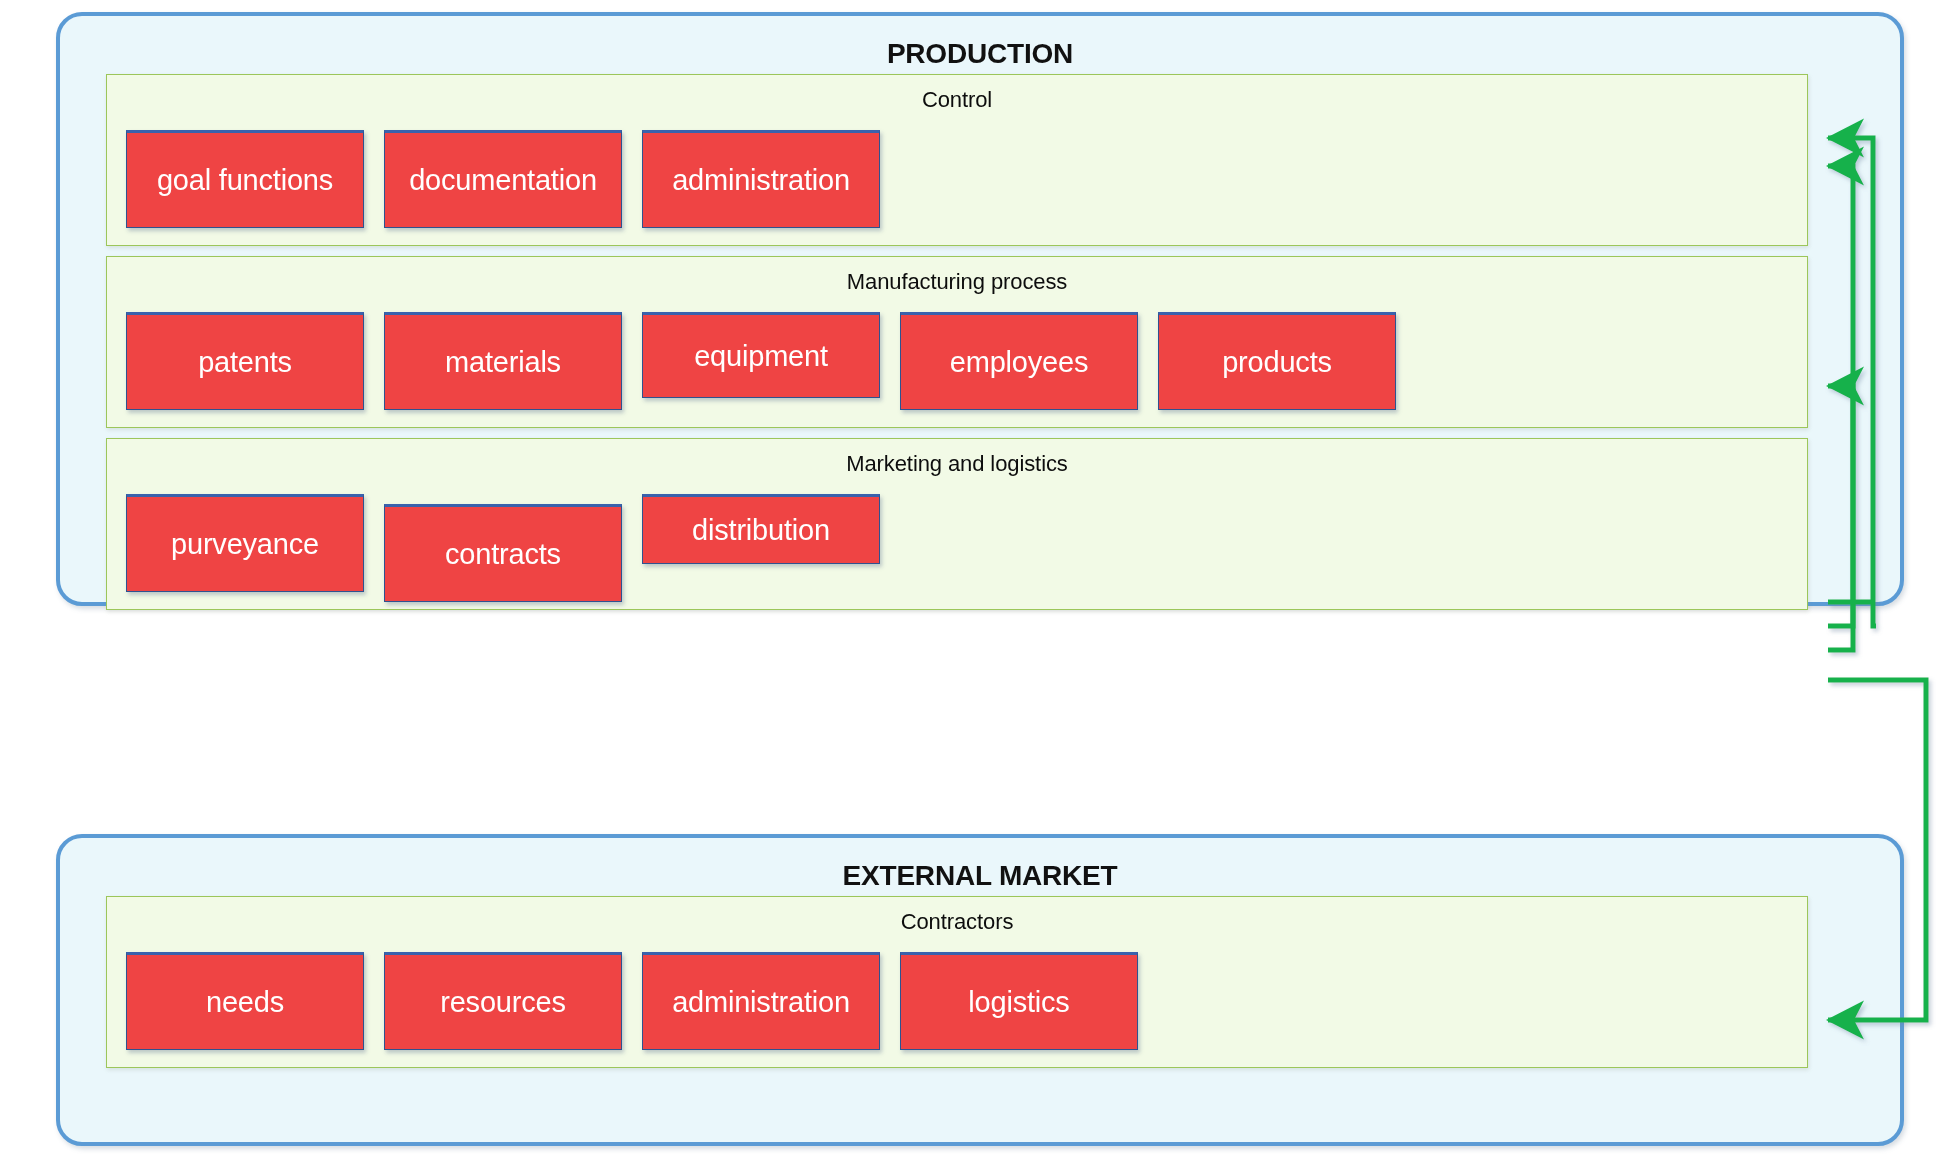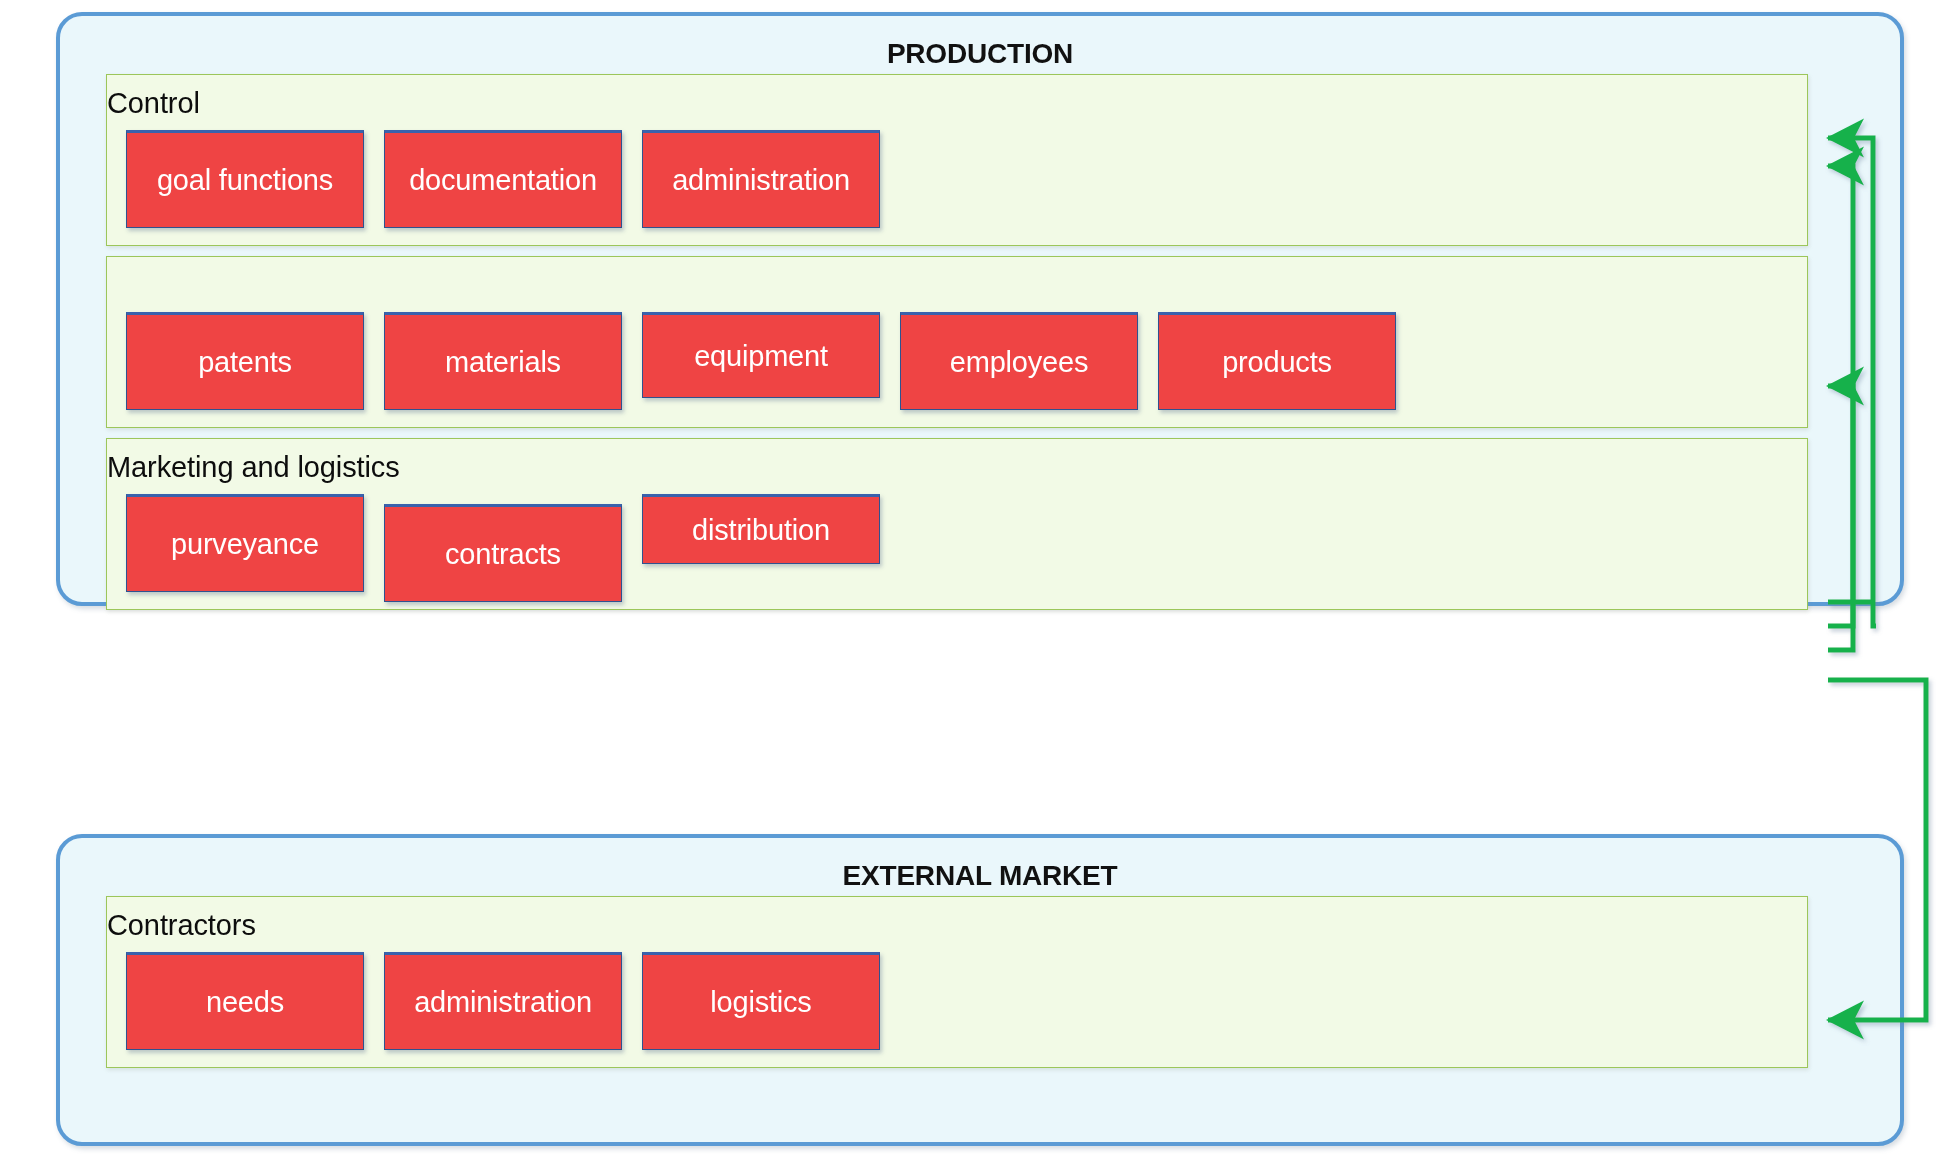--- a/index.html
+++ b/index.html
@@ -14,22 +14,22 @@
   #panel-production{left:40px;top:12px;width:1848px;height:594px;}
   #panel-market{left:40px;top:834px;width:1848px;height:312px;}
 
   
   .panel-title{position:absolute;left:0;right:0;text-align:center;
                font-weight:bold;font-size:28px;color:#111;letter-spacing:-.2px;}
 
   
   .group{position:absolute;background:#F2FAE6;border:1.6px solid #9CC65A;
          box-sizing:border-box;box-shadow:1px 2px 4px rgba(140,150,130,.22);}
-  .group-title{position:absolute;left:0;right:0;top:12px;
-               font-size:29px;color:#0d0d0d;letter-spacing:-.1px;}
+  .group-title{position:absolute;left:0;right:0;top:12px;text-align:center;
+               font-size:22px;color:#0d0d0d;letter-spacing:-.1px;}
 
   
   .row{position:absolute;display:flex;gap:20px;}
   .item{background:#ef4444;border:1px solid #2F528F;border-top:3px solid #3A62AC;
         box-sizing:border-box;display:flex;align-items:center;justify-content:center;
         color:#ffffff;font-size:29px;letter-spacing:-.2px;
         box-shadow:2px 3px 4px rgba(90,110,140,.35);}
 
   
   #arrows{position:absolute;left:0;top:0;width:1939px;height:1158px;
@@ -46,20 +46,21 @@
     <div class="group" style="left:46px;top:58px;width:1702px;height:172px;">
       <div class="group-title">Control</div>
       <div class="row" style="left:19px;top:55px;">
         <div class="item" style="width:238px;height:98px;">goal functions</div>
         <div class="item" style="width:238px;height:98px;">documentation</div>
         <div class="item" style="width:238px;height:98px;">administration</div>
       </div>
     </div>
 
     <div class="group" style="left:46px;top:240px;width:1702px;height:172px;">
+      <div class="group-title">Manufacturing process</div>
       <div class="row" style="left:19px;top:55px;">
         <div class="item" style="width:238px;height:98px;">patents</div>
         <div class="item" style="width:238px;height:98px;">materials</div>
         <div class="item" style="width:238px;height:86px;">equipment</div>
         <div class="item" style="width:238px;height:98px;">employees</div>
         <div class="item" style="width:238px;height:98px;">products</div>
       </div>
     </div>
 
     <div class="group" style="left:46px;top:422px;width:1702px;height:172px;">
@@ -72,20 +73,21 @@
     </div>
   </div>
 
   <div class="panel" id="panel-market">
     <div class="panel-title" style="top:22px;">EXTERNAL MARKET</div>
 
     <div class="group" style="left:46px;top:58px;width:1702px;height:172px;">
       <div class="group-title">Contractors</div>
       <div class="row" style="left:19px;top:55px;">
         <div class="item" style="width:238px;height:98px;">needs</div>
+        <div class="item" style="width:238px;height:98px;">resources</div>
         <div class="item" style="width:238px;height:98px;">administration</div>
         <div class="item" style="width:238px;height:98px;">logistics</div>
       </div>
     </div>
   </div>
 
   <svg id="arrows" viewBox="0 0 1939 1158">
     <defs>
       <marker id="ah" markerWidth="9" markerHeight="9" refX="7.6" refY="4.5" orient="auto" markerUnits="strokeWidth">
         <path d="M8,4.5 L0.4,0.6 L2.4,4.5 L0.4,8.4 Z" fill="#16B14B"></path>

